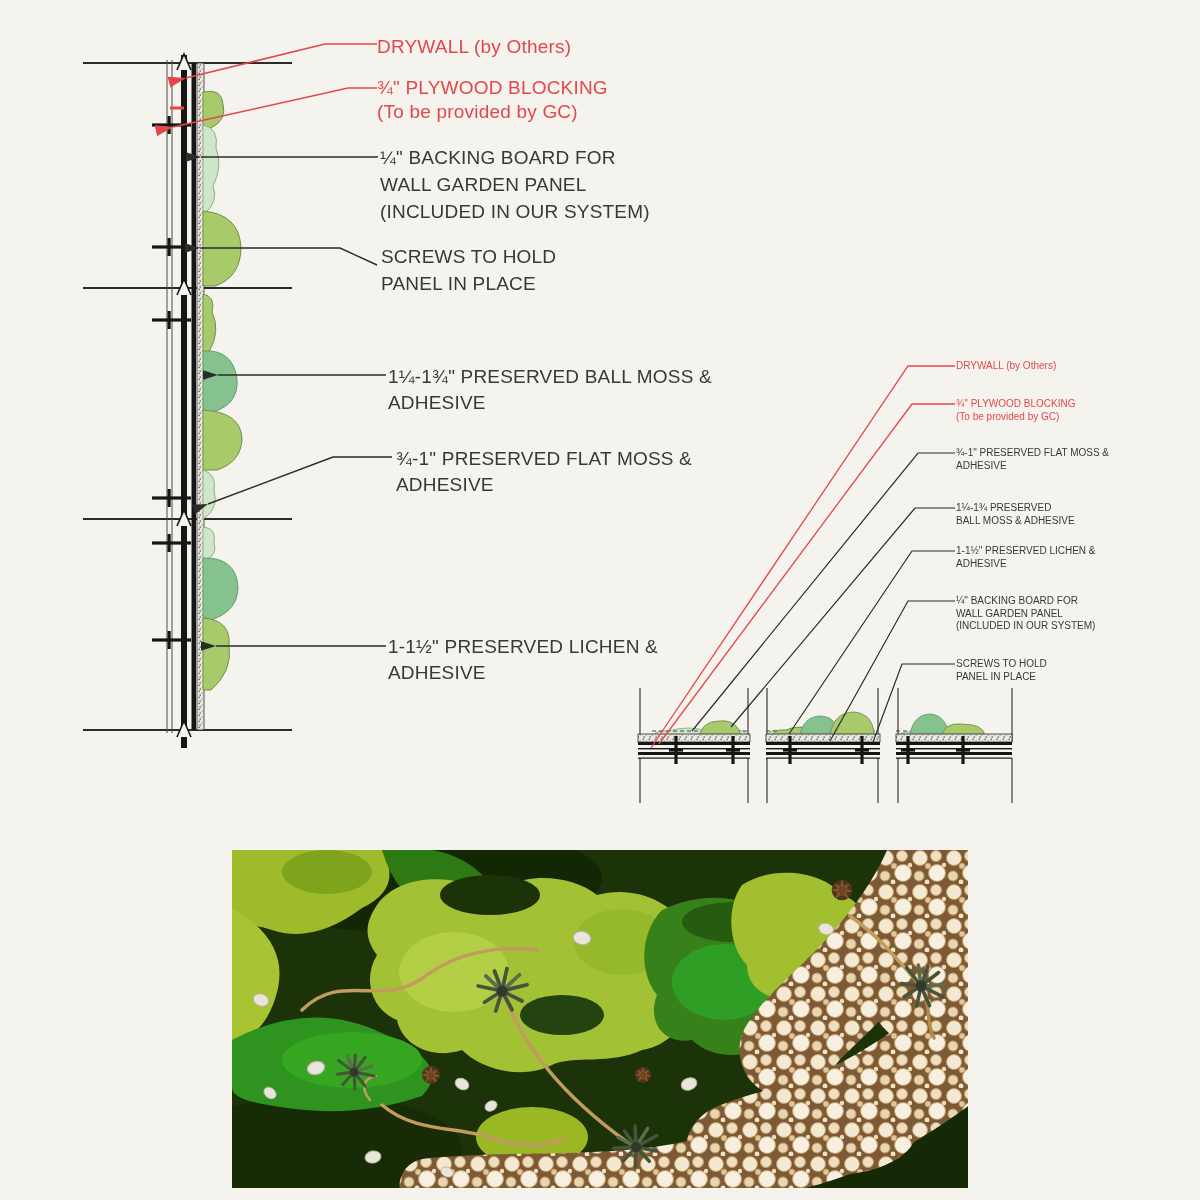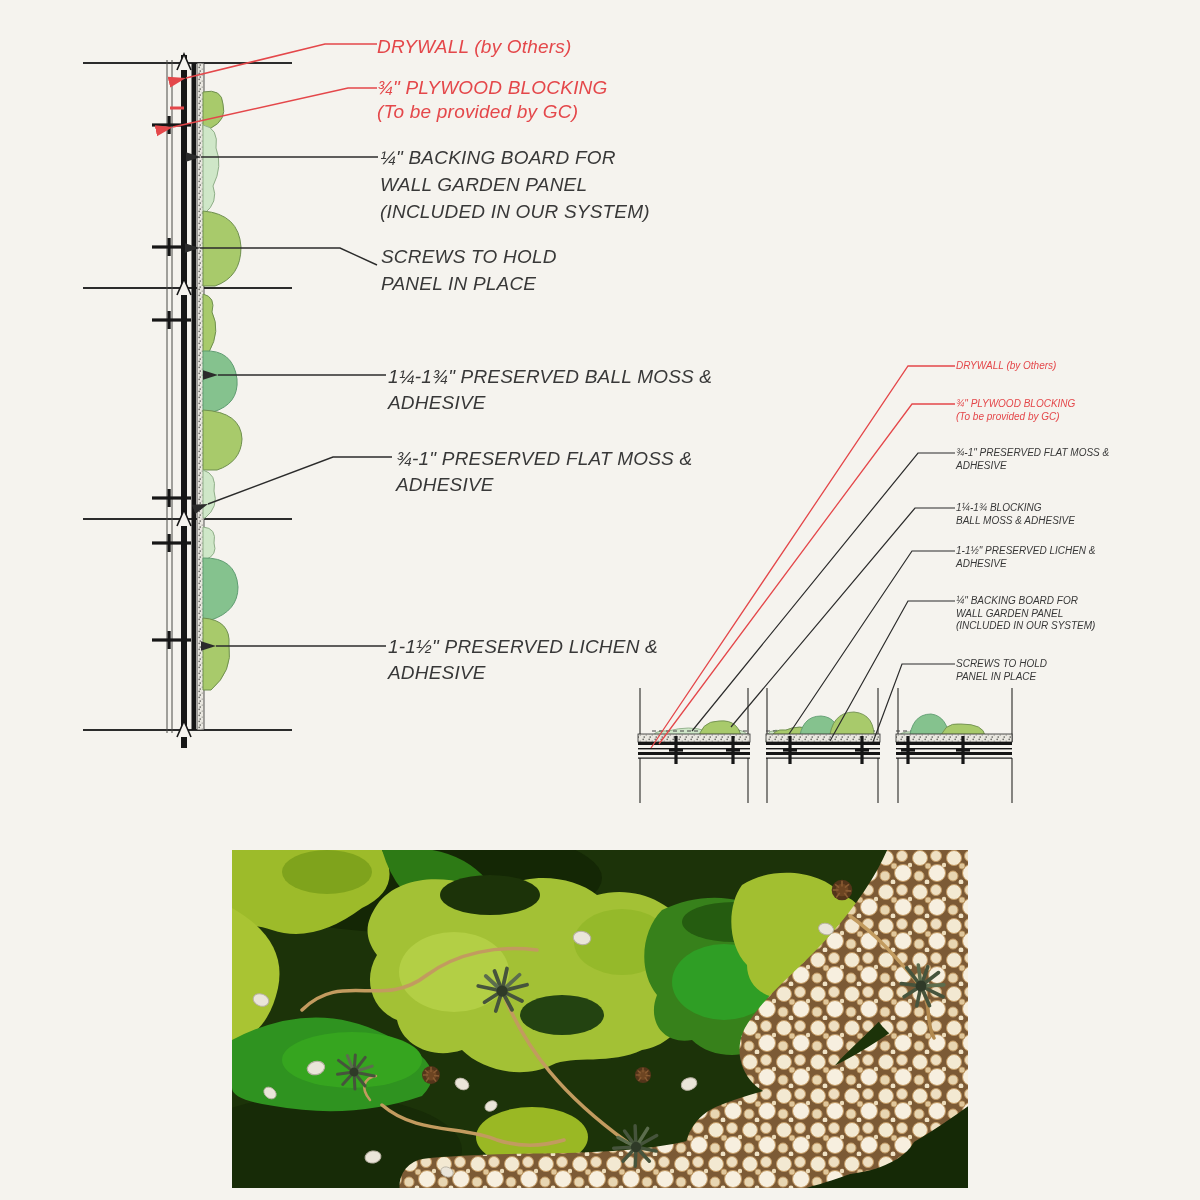--- a/index.html
+++ b/index.html
@@ -1,21 +1,21 @@
 <!DOCTYPE html>
 <html><head>
 <meta charset="utf-8">
 <style>
   html,body{margin:0;padding:0;}
   body{
     width:1200px;height:1200px;position:relative;overflow:hidden;
     background:#f5f3ee;
     font-family:"Liberation Sans","DejaVu Sans",sans-serif;
   }
-  .sheet{position:absolute;inset:0;font-style:italic;}
+  .sheet{position:absolute;inset:0;}
   svg{position:absolute;left:0;top:0;}
   .lbl{position:absolute;color:#383838;font-size:19px;line-height:27px;letter-spacing:.2px;white-space:nowrap;}
   .lbl.tight{line-height:24px;}
   .lbl.mid{line-height:26px;}
   .lbl-sm{position:absolute;color:#383838;font-size:10px;line-height:12.5px;letter-spacing:0;white-space:nowrap;}
   .red{color:#e4474a;}
   .photo{position:absolute;left:232px;top:850px;width:736px;height:338px;overflow:hidden;}
 </style>
 </head>
 <body>
@@ -259,21 +259,21 @@
   <div class="lbl-sm red" style="left:956px;top:360px;">DRYWALL (by Others)</div>
   <div class="lbl-sm red" style="left:956px;top:398px;">
     <div>¾" PLYWOOD BLOCKING</div>
     <div>(To be provided by GC)</div>
   </div>
   <div class="lbl-sm" style="left:956px;top:447px;">
     <div>¾-1" PRESERVED FLAT MOSS &amp;</div>
     <div>ADHESIVE</div>
   </div>
   <div class="lbl-sm" style="left:956px;top:502px;">
-    <div>1¼-1¾ BLOCKING</div>
+    <div>1¼-1¾ PRESERVED</div>
     <div>BALL MOSS &amp; ADHESIVE</div>
   </div>
   <div class="lbl-sm" style="left:956px;top:545px;">
     <div>1-1½" PRESERVED LICHEN &amp;</div>
     <div>ADHESIVE</div>
   </div>
   <div class="lbl-sm" style="left:956px;top:595px;">
     <div>¼" BACKING BOARD FOR</div>
     <div>WALL GARDEN PANEL</div>
     <div>(INCLUDED IN OUR SYSTEM)</div>

